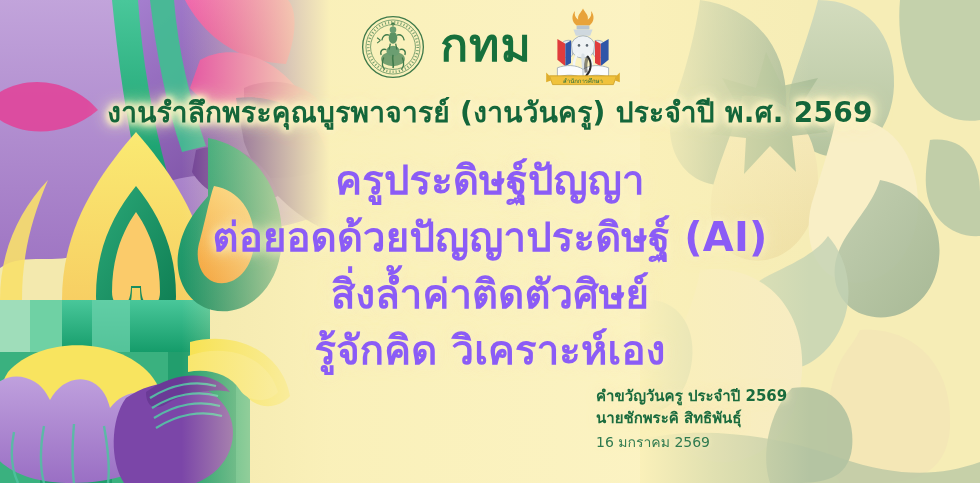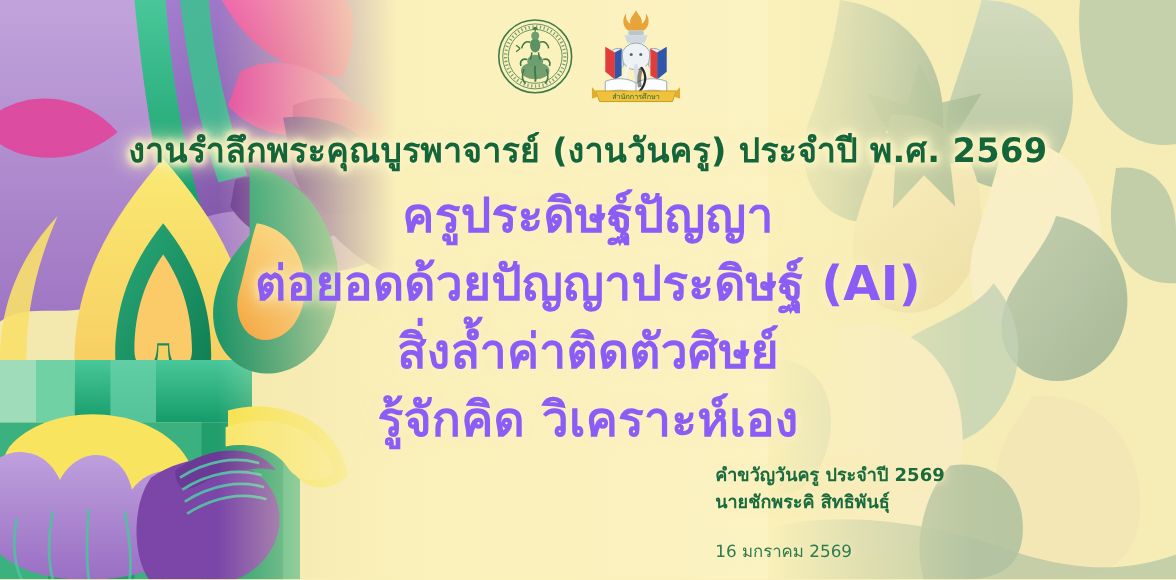--- a/index.html
+++ b/index.html
@@ -32,21 +32,20 @@
   
   .subtitle{
     position:absolute;left:0;top:96px;width:980px;
     text-align:center;z-index:30;
     font-size:28px;font-weight:bold;color:#14663a;
     letter-spacing:.3px;line-height:1.2;
     text-shadow:
       0 0 8px #fdf3c4, 0 0 8px #fdf3c4, 0 0 14px #fdf3c4,
       0 0 18px #fdf3c4, 0 0 24px rgba(253,243,196,.95),
       1px 0 6px #fdf3c4, -1px 0 6px #fdf3c4;
-    margin-top: 13px;
   }
 
   
   .slogan{
     position:absolute;left:0;top:152px;width:980px;
     text-align:center;z-index:30;
     color:#8b5cf6;
   }
   .slogan .line{
     font-size:40px;font-weight:bold;line-height:1.42;
@@ -57,21 +56,21 @@
   
   .attrib{
     position:absolute;right:24px;top:386px;width:360px;
     text-align:left;z-index:30;color:#1a6b3d;
   }
   .attrib .a1,.attrib .a2,.attrib .a3{
     font-size:15px;font-weight:bold;line-height:1.45;
     text-shadow:0 0 6px rgba(253,243,196,.95),0 0 12px rgba(253,243,196,.85);
   }
   .attrib .a4{
-    font-size:14px;font-weight:normal;line-height:1.5;margin-top:20px;
+    font-size:14px;font-weight:normal;line-height:1.5;margin-top:2px;
     color:#2f7a4f;
     text-shadow:0 0 6px rgba(253,243,196,.95);
   }
 </style>
 </head>
 <body>
 
 <div id="banner">
 
   <svg class="layer" viewBox="0 0 980 483" preserveAspectRatio="none" aria-hidden="true">
@@ -254,20 +253,21 @@
       <ellipse cx="50" cy="36" rx="6.5" ry="9" fill="#5c9263"></ellipse>
       <circle cx="50" cy="24" r="5" fill="#6b9e71"></circle>
       <path d="M50,19 L50,13 M50,13 L47,16 M50,13 L53,16" stroke="#3f7a4a" stroke-width="1.6" fill="none"></path>
       <path d="M44,32 C38,30 34,34 33,40" stroke="#3f7a4a" stroke-width="2" fill="none"></path>
       <path d="M56,32 C62,30 66,34 67,40" stroke="#3f7a4a" stroke-width="2" fill="none"></path>
       <path d="M46,45 L44,54 M54,45 L56,54" stroke="#3f7a4a" stroke-width="2" fill="none"></path>
 
       <path d="M31,40 L26,36 M31,40 L26,44" stroke="#3f7a4a" stroke-width="1.6" fill="none"></path>
     </svg>
 
+    <div class="kthm">กทม</div>
 
     <svg class="emblem" viewBox="0 0 92 100" aria-hidden="true">
 
       <path d="M46,2 C49,8 53,10 52,16 C56,13 57,9 56,5 C61,11 60,19 54,23 L38,23 C32,19 31,11 36,5 C35,9 36,13 40,16 C39,10 43,8 46,2 Z" fill="#e8a33a"></path>
       <rect x="38" y="23" width="16" height="5" rx="1.5" fill="#b9c5cf"></rect>
       <path d="M34,28 H58 L55,36 H37 Z" fill="#cfd8de"></path>
 
       <ellipse cx="46" cy="50" rx="15" ry="14" fill="#eef2f4" stroke="#9aa7b0" stroke-width="1"></ellipse>
 
       <path d="M31,42 C22,40 16,46 18,56 C20,64 28,66 33,60 Z" fill="#e3e9ed" stroke="#9aa7b0" stroke-width="1"></path>

